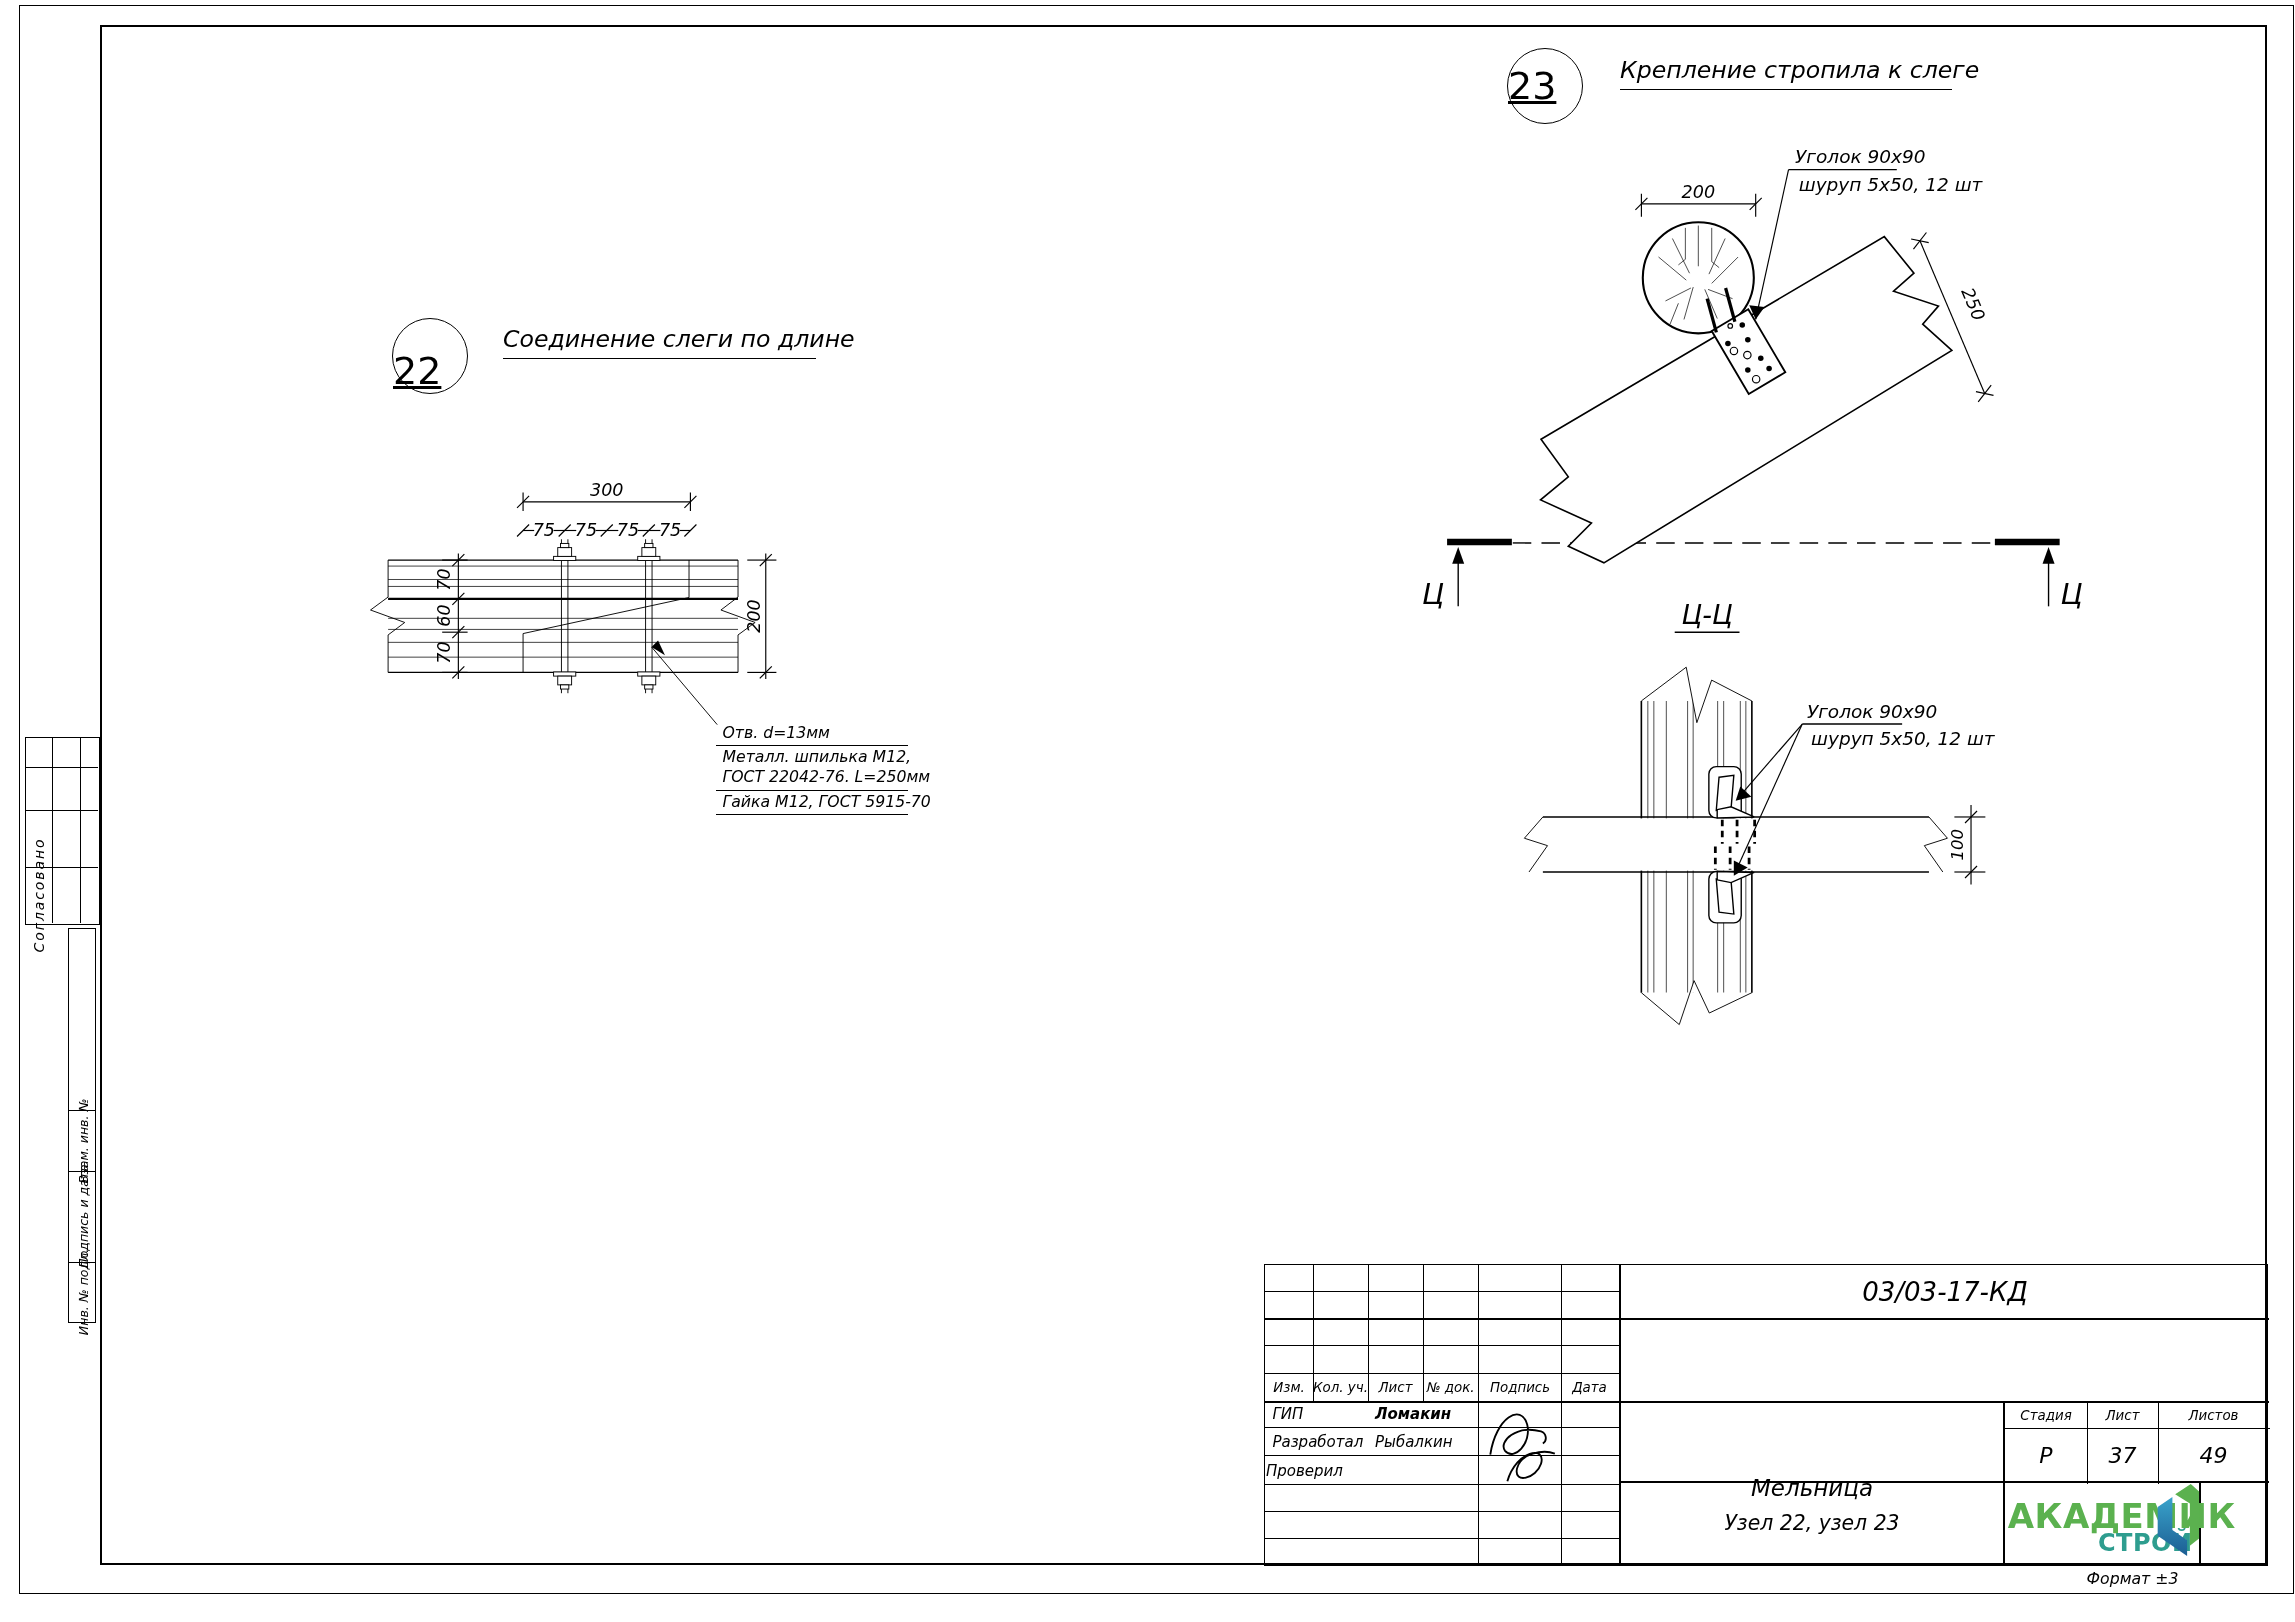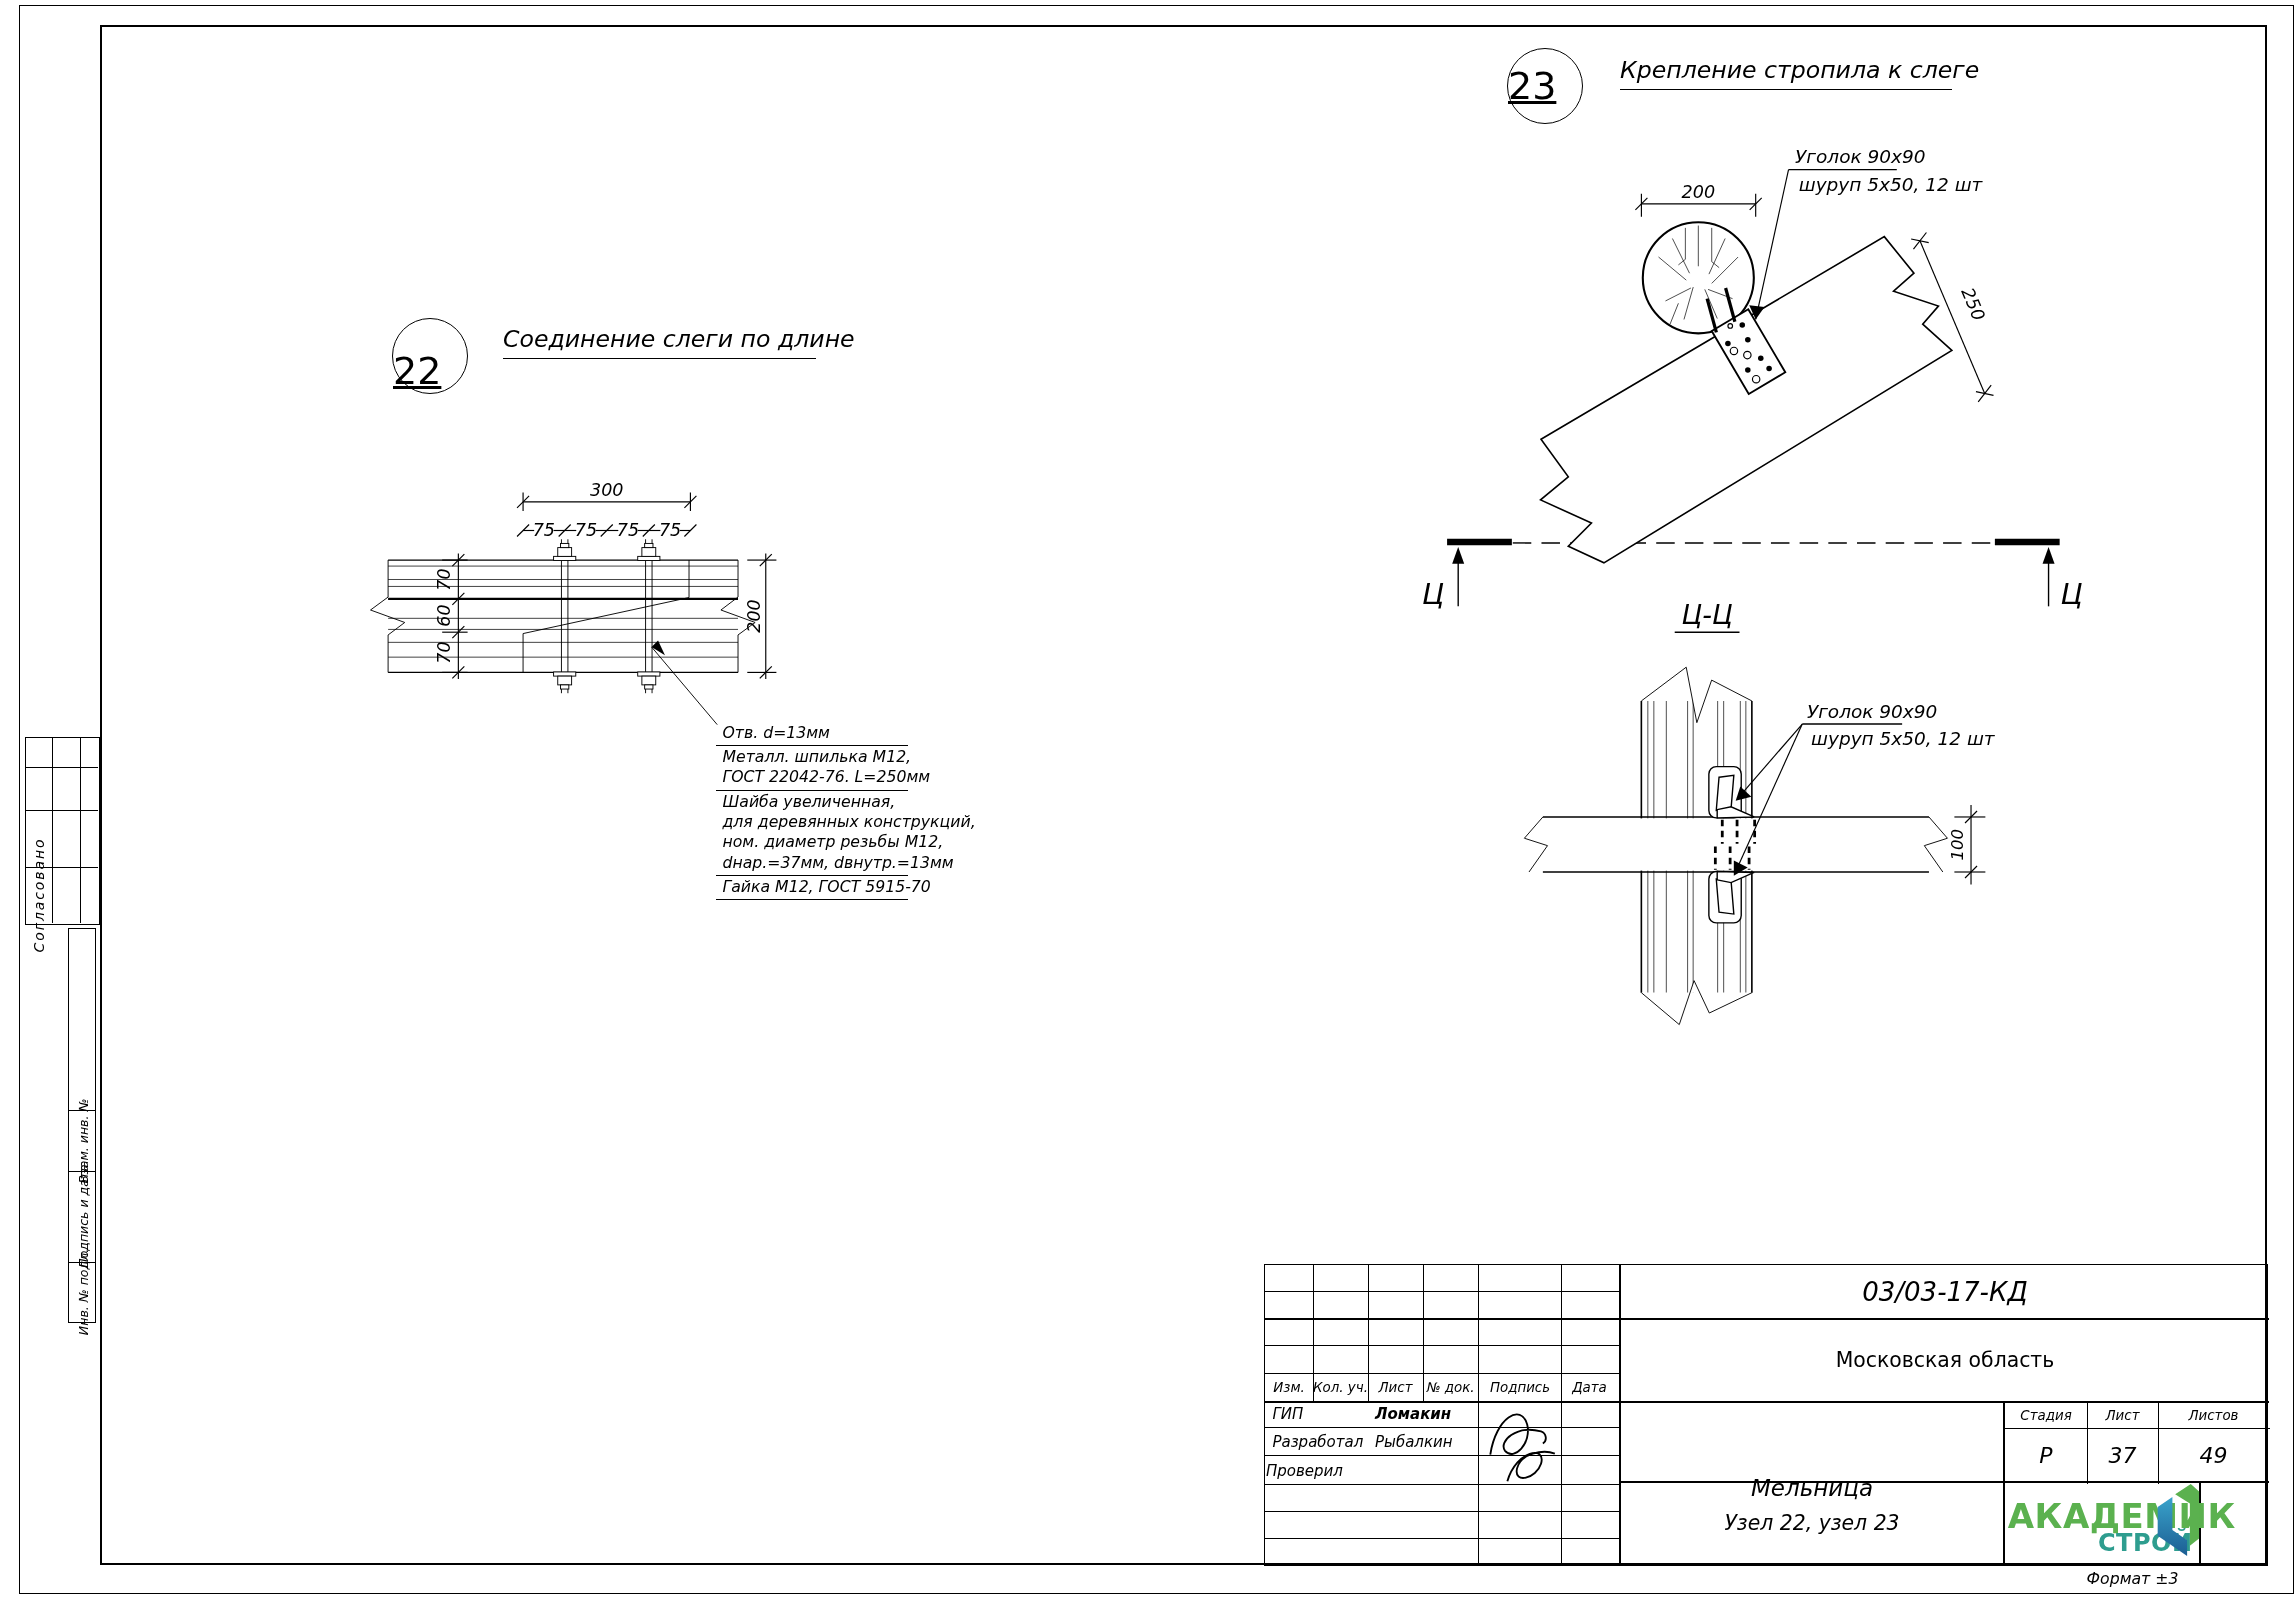--- a/index.html
+++ b/index.html
@@ -149,26 +149,20 @@
     </g>
   </svg>
 
   <div class="abs" style="left:716px;top:722px;width:192px;">
     <div class="note-group">
       <div class="note-line">Отв. d=13мм</div>
     </div>
     <div class="note-group">
       <div class="note-line">Металл. шпилька М12,</div>
       <div class="note-line">ГОСТ 22042-76. L=250мм</div>
-    </div>
-    <div class="note-group">
-      <div class="note-line">Шайба увеличенная,</div>
-      <div class="note-line">для деревянных конструкций,</div>
-      <div class="note-line">ном. диаметр резьбы М12,</div>
-      <div class="note-line">dнар.=37мм, dвнутр.=13мм</div>
     </div>
     <div class="note-group">
       <div class="note-line">Гайка М12, ГОСТ 5915-70</div>
     </div>
   </div>
 
   <div class="abs ctr" style="left:1507px;top:48px;width:76px;height:76px;border:1.4px solid #000;border-radius:50%;">
     <span style="font-size:38px;">23</span>
   </div>
   <div class="abs" style="left:1620px;top:56px;width:332px;border-bottom:1.6px solid #000;padding-bottom:4.6px;text-align:center;">
@@ -369,21 +363,20 @@
     <div class="celll stamp-label" style="left:1px;top:192px;width:95px;height:27px;font-size:15px;">Проверил</div>
 
     <svg style="left:217px;top:134px;" width="83" height="88" viewBox="0 0 180 190">
       <g fill="none" stroke="#000" stroke-width="4">
         <path d="M18,120 C30,40 85,8 98,55 C108,95 70,135 50,112 C35,92 75,55 128,70 C140,74 142,90 132,96"></path>
         <path d="M55,178 C75,110 140,100 128,140 C118,172 68,185 76,150 C84,118 132,108 158,118"></path>
       </g>
     </svg>
 
     <div class="cellc stamp-label" style="left:356px;top:0;width:648px;height:53px;font-size:26px;">03/03-17-КД</div>
-    <div class="cellc" style="left:356px;top:55px;width:648px;height:80px;font-size:20.4px;">Московская область</div>
     <div class="cellc stamp-label" style="left:356px;top:137px;width:382px;height:79px;font-size:23px;margin-top:46px;">Мельница</div>
     <div class="cellc stamp-label" style="left:356px;top:218px;width:382px;height:80px;font-size:20.4px;">Узел 22, узел 23</div>
     <div class="cellc stamp-label" style="left:740px;top:137px;width:82px;height:26px;font-size:13.4px;">Стадия</div>
     <div class="cellc stamp-label" style="left:822px;top:137px;width:71px;height:26px;font-size:13.4px;">Лист</div>
     <div class="cellc stamp-label" style="left:893px;top:137px;width:111px;height:26px;font-size:13.4px;">Листов</div>
     <div class="cellc stamp-label" style="left:740px;top:164px;width:82px;height:52px;font-size:22px;">Р</div>
     <div class="cellc stamp-label" style="left:822px;top:164px;width:71px;height:52px;font-size:22px;">37</div>
     <div class="cellc stamp-label" style="left:893px;top:164px;width:111px;height:52px;font-size:22px;">49</div>
 
     <div class="abs" style="left:740px;top:218px;width:194px;height:80px;">

